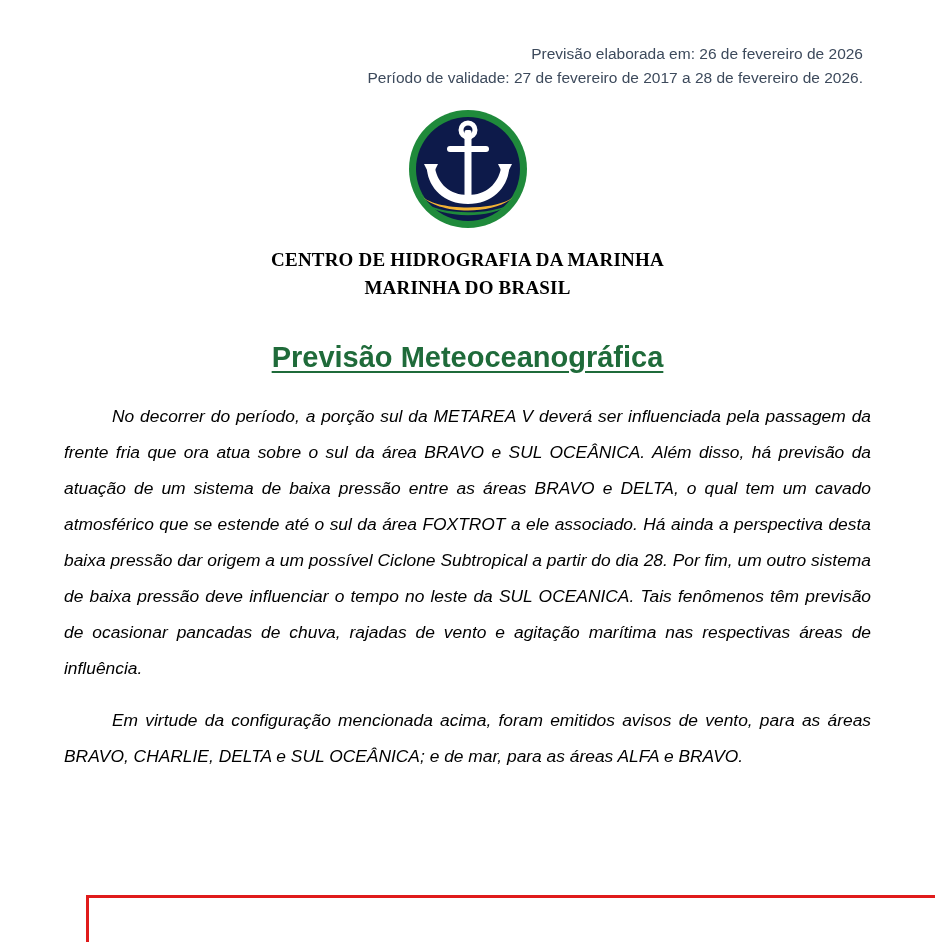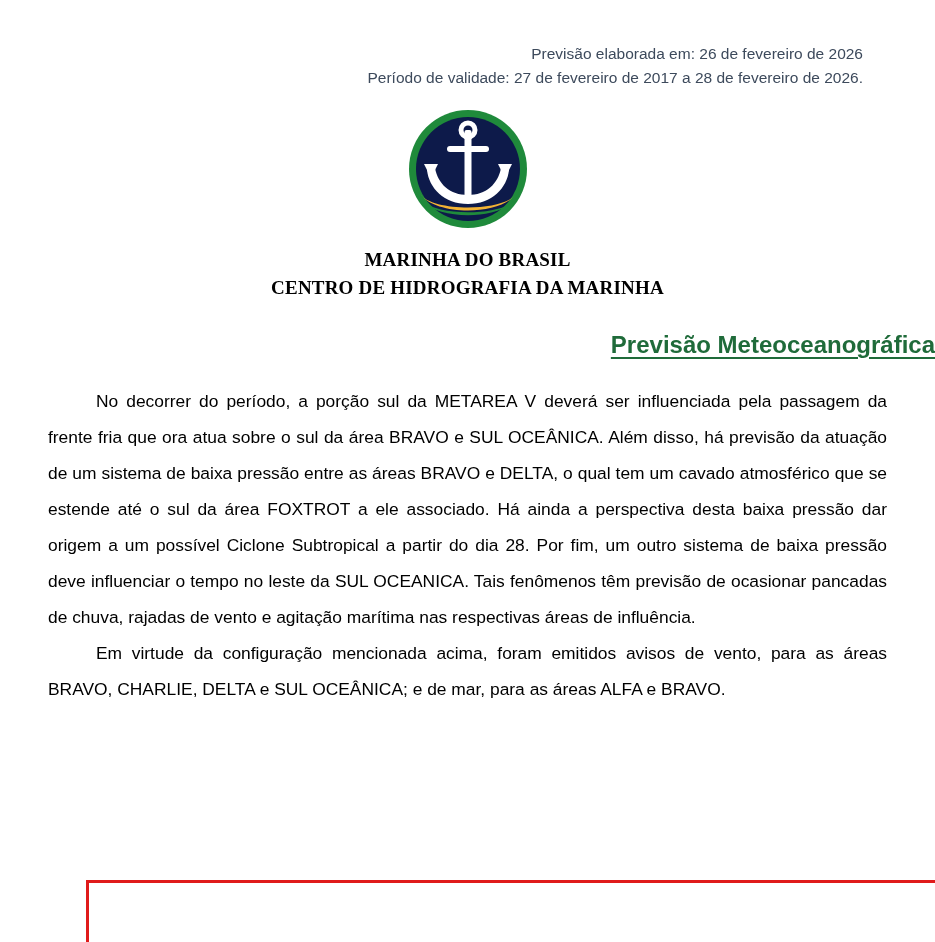--- a/index.html
+++ b/index.html
@@ -53,43 +53,44 @@
     text-align: center;
     margin-top: 16px;
     font-family: "Liberation Serif", serif;
     font-weight: bold;
     font-size: 19px;
     letter-spacing: 0.2px;
     line-height: 1.45;
     color: #000;
   }
   .doc-title {
-    text-align: right;
-    margin-top: 30px;
+    text-align: center;
+    margin-top: 40px;
     font-family: "Liberation Sans", sans-serif;
     font-weight: bold;
-    font-size: 24px;
+    font-size: 29px;
     color: #1f6b3a;
     text-decoration: underline;
     text-underline-offset: 4px;
   }
 
   
   .body-text {
     margin: 24px 48px 0 48px;
     font-family: "Liberation Sans", sans-serif;
     font-size: 17.4px;
     line-height: 2.07;
     text-align: justify;
     color: #000;
     position: relative;
   }
   .body-text p {
-    margin: 0;
+    margin: 16px;
     text-indent: 48px;
+    font-style: italic;
   }
   .body-text p + p {
     margin-top: 0px;
   }
 
   
   .highlight-box {
     position: absolute;
     left: 38px;
     top: 497px;
@@ -127,22 +128,22 @@
           <rect x="47" y="38" width="42" height="6" rx="3"></rect>
           <path d="M68 96 C44 96 29 80 27 62 L35 60 C38 76 50 87 68 87 C86 87 98 76 101 60 L109 62 C107 80 92 96 68 96 Z"></path>
           <path d="M24 56 L38 56 L31 70 Z"></path>
           <path d="M112 56 L98 56 L105 70 Z"></path>
         </g>
       </svg>
     </div>
   </div>
 
   <div class="org">
+    <div>CENTRO DE HIDROGRAFIA DA MARINHA</div>
     <div>MARINHA DO BRASIL</div>
-    <div>CENTRO DE HIDROGRAFIA DA MARINHA</div>
   </div>
 
   <div class="doc-title">Previsão Meteoceanográfica</div>
 
   <div class="body-text">
     <p>No decorrer do período, a porção sul da METAREA V deverá ser influenciada pela passagem da frente fria que ora atua sobre o sul da área BRAVO e SUL OCEÂNICA. Além disso, há previsão da atuação de um sistema de baixa pressão entre as áreas BRAVO e DELTA, o qual tem um cavado atmosférico que se estende até o sul da área FOXTROT a ele associado. Há ainda a perspectiva desta baixa pressão dar origem a um possível Ciclone Subtropical a partir do dia 28. Por fim, um outro sistema de baixa pressão deve influenciar o tempo no leste da SUL OCEANICA. Tais fenômenos têm previsão de ocasionar pancadas de chuva, rajadas de vento e agitação marítima nas respectivas áreas de influência.</p>
     <p>Em virtude da configuração mencionada acima, foram emitidos avisos de vento, para as áreas BRAVO, CHARLIE, DELTA e SUL OCEÂNICA; e de mar, para as áreas ALFA e BRAVO.</p>
     <div class="highlight-box"></div>
   </div>
 

